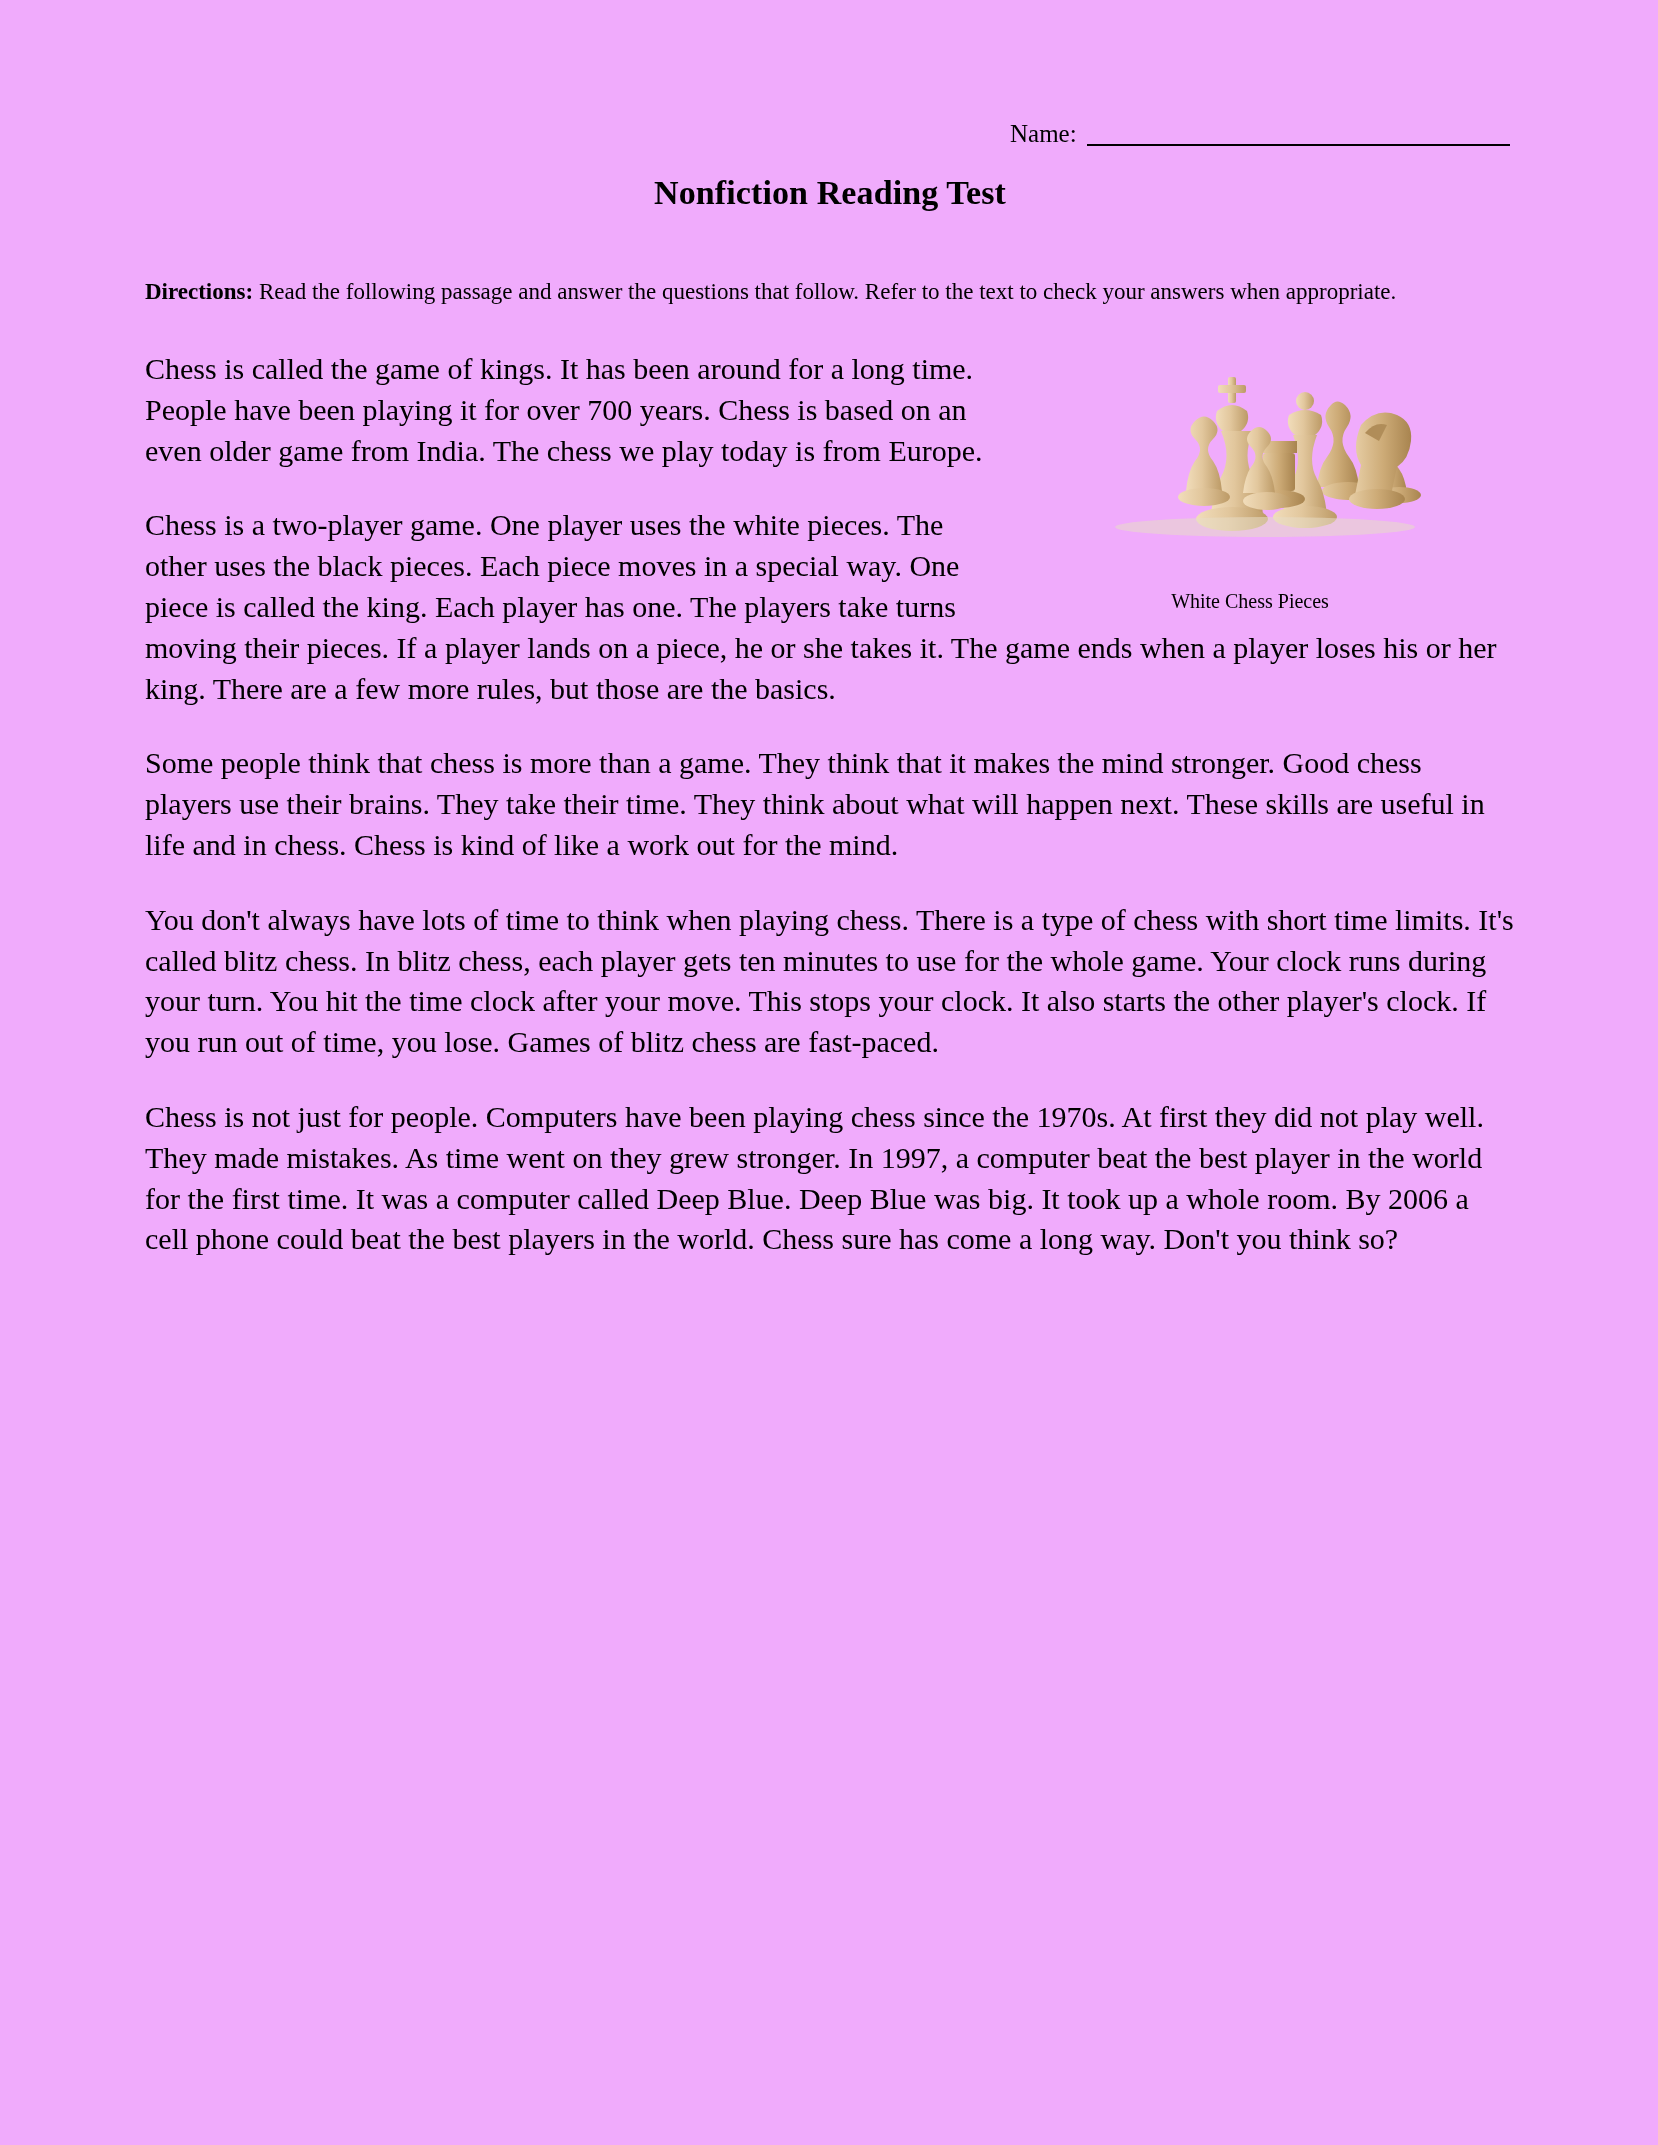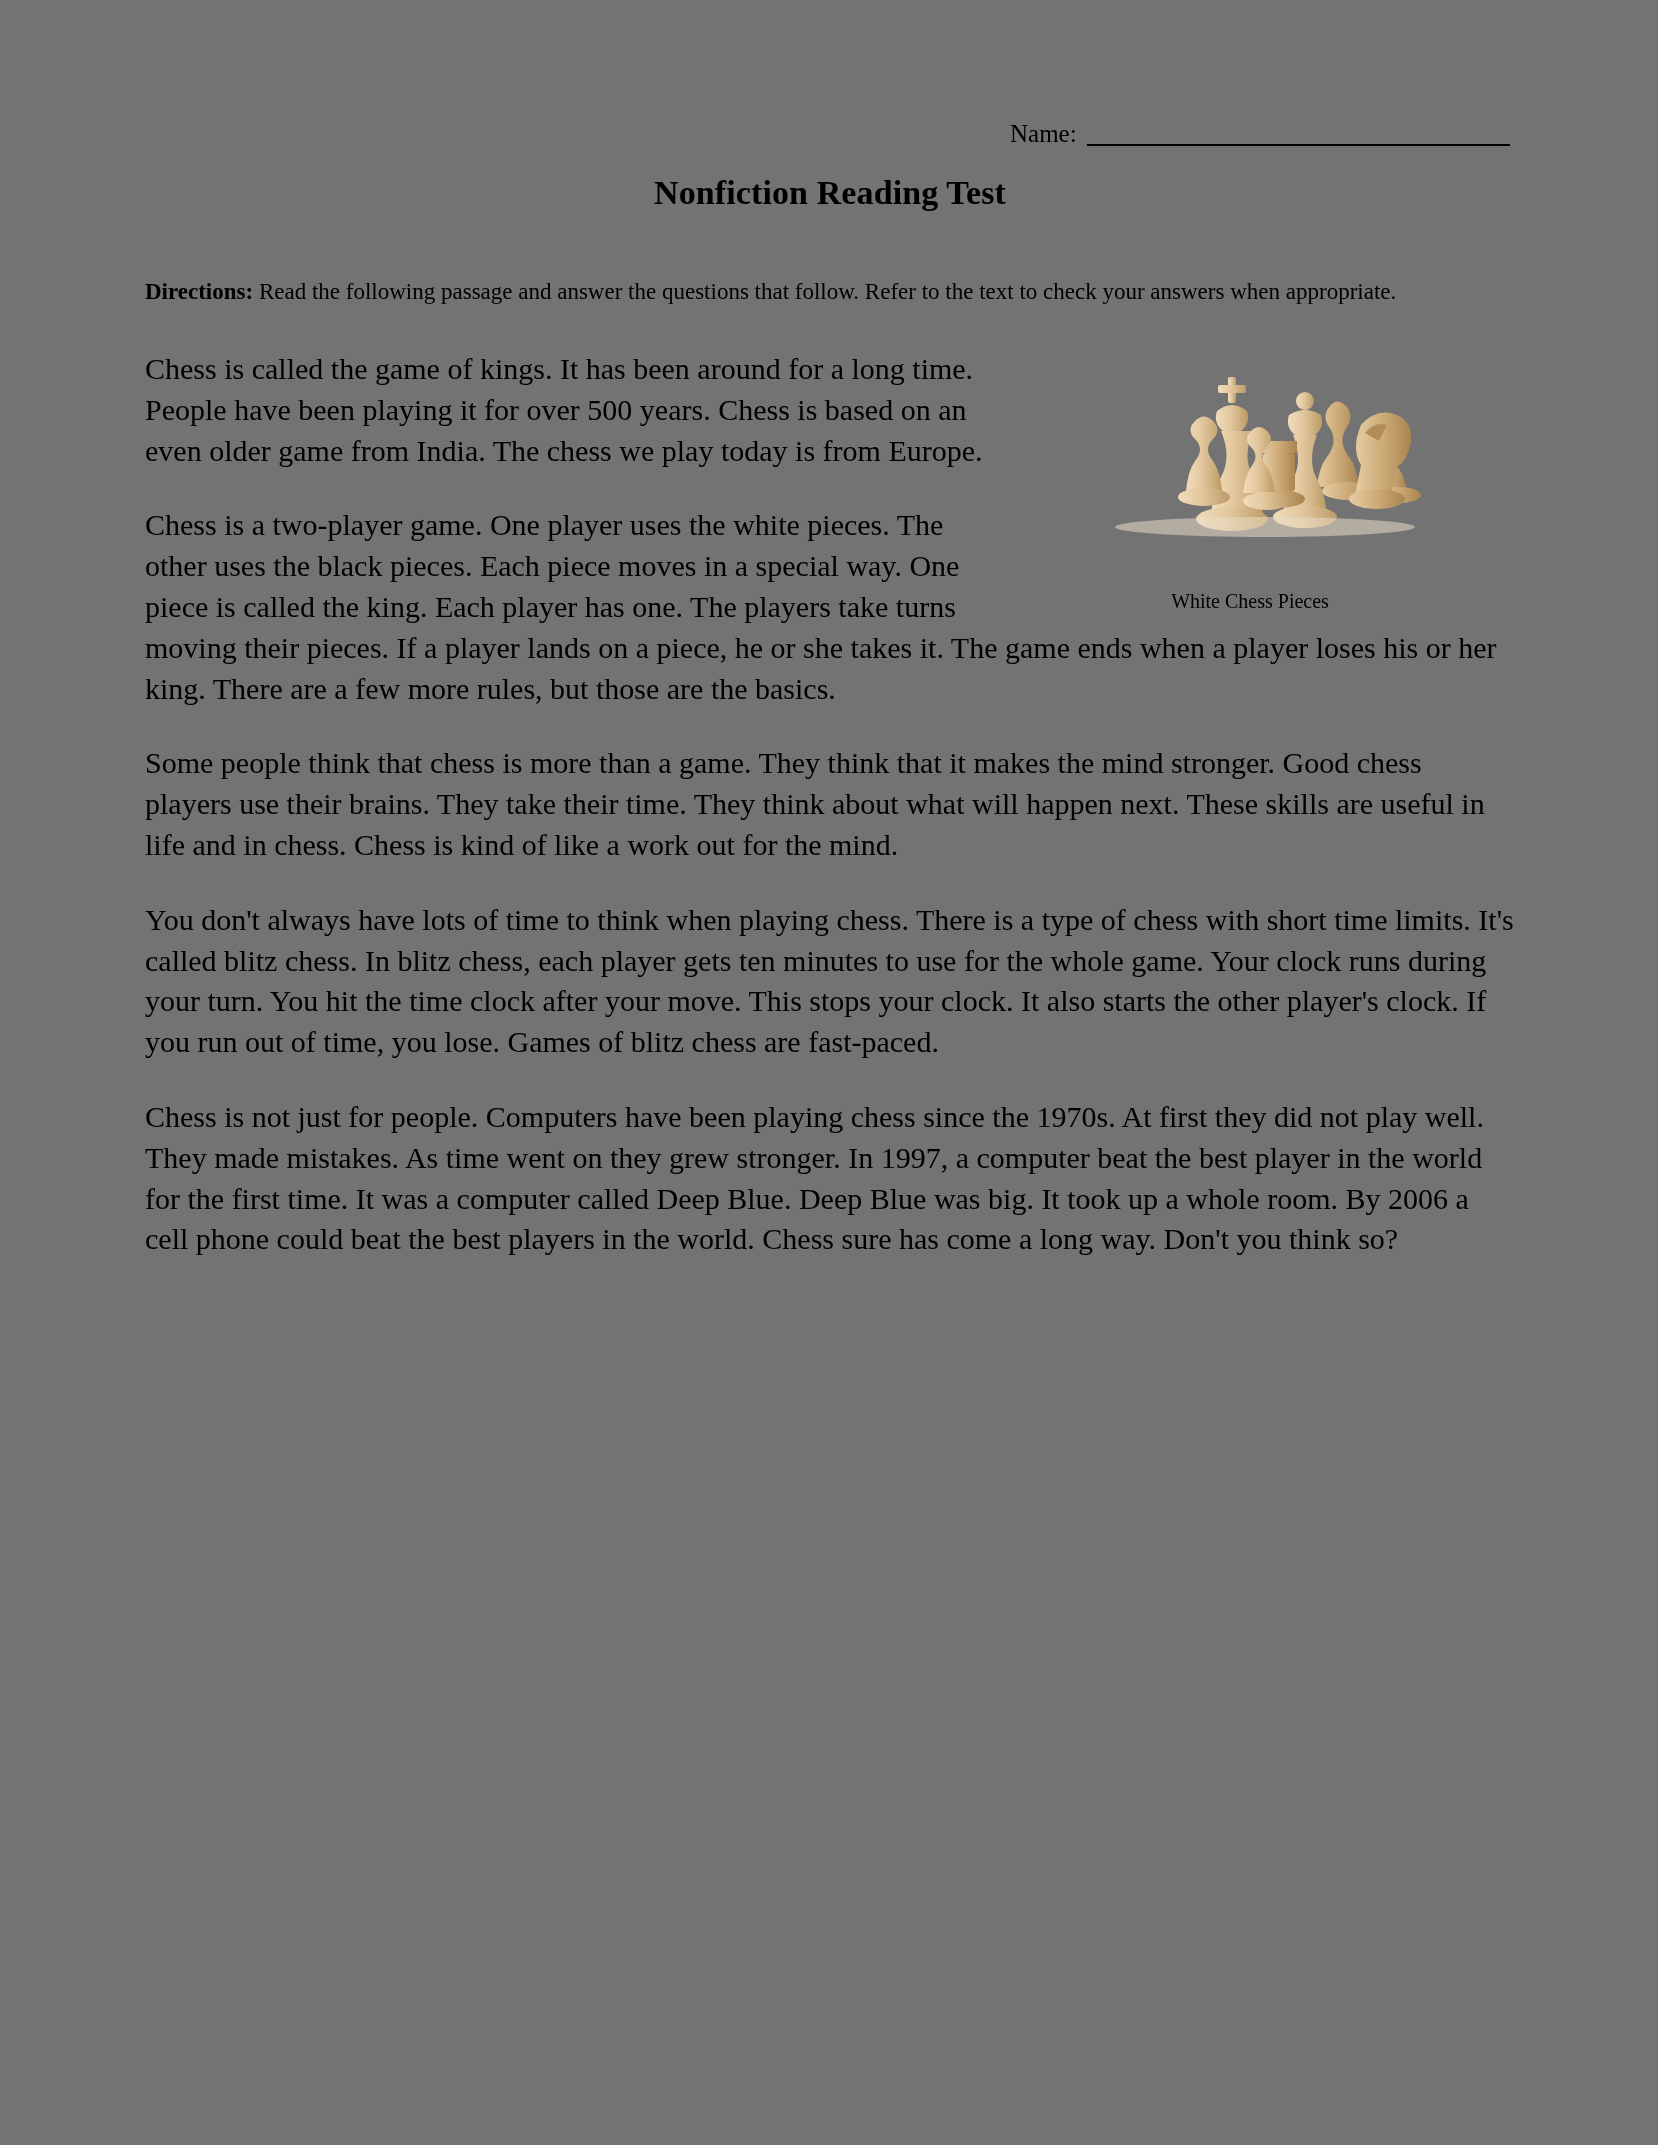--- a/index.html
+++ b/index.html
@@ -13,21 +13,21 @@
     position: relative;
     font-family: "Liberation Serif", serif;
     color: #000000;
     overflow: hidden;
   }
   .page {
     position: absolute;
     left: 0; top: 0;
     width: 1658px;
     height: 2145px;
-    background: #737373;
+    background: #f0abfc;
   }
   
   .name-row {
     position: absolute;
     left: 1010px;
     top: 120px;
     width: 500px;
     display: flex;
     align-items: flex-end;
     gap: 10px;
@@ -180,21 +180,21 @@
             <path d="M186 118 q9 -11 0 -20 q-8 -8 0 -16 q8 -8 16 0 q8 8 0 16 q-9 9 0 20 q6 9 8 26 l-32 0 q2 -17 8 -26 z"></path>
             <ellipse cx="202" cy="152" rx="24" ry="9"></ellipse>
           </g>
 
           <ellipse cx="200" cy="178" rx="150" ry="10" fill="#e8dcc6" opacity="0.55"></ellipse>
         </svg>
       </div>
       <div class="figure-caption">White Chess Pieces</div>
     </div>
 
-    <p class="body-text first-para">Chess is called the game of kings. It has been around for a long time. People have been playing it for over 500 years. Chess is based on an even older game from India. The chess we play today is from Europe.</p>
+    <p class="body-text first-para">Chess is called the game of kings. It has been around for a long time. People have been playing it for over 700 years. Chess is based on an even older game from India. The chess we play today is from Europe.</p>
     <p class="body-text">Chess is a two-player game. One player uses the white pieces. The other uses the black pieces. Each piece moves in a special way. One piece is called the king. Each player has one. The players take turns moving their pieces. If a player lands on a piece, he or she takes it. The game ends when a player loses his or her king. There are a few more rules, but those are the basics.</p>
     <div class="clearer"></div>
     <p class="body-text">Some people think that chess is more than a game. They think that it makes the mind stronger. Good chess players use their brains. They take their time. They think about what will happen next. These skills are useful in life and in chess. Chess is kind of like a work out for the mind.</p>
     <p class="body-text">You don't always have lots of time to think when playing chess. There is a type of chess with short time limits. It's called blitz chess. In blitz chess, each player gets ten minutes to use for the whole game. Your clock runs during your turn. You hit the time clock after your move. This stops your clock. It also starts the other player's clock. If you run out of time, you lose. Games of blitz chess are fast-paced.</p>
     <p class="body-text">Chess is not just for people. Computers have been playing chess since the 1970s. At first they did not play well. They made mistakes. As time went on they grew stronger. In 1997, a computer beat the best player in the world for the first time. It was a computer called Deep Blue. Deep Blue was big. It took up a whole room. By 2006 a cell phone could beat the best players in the world. Chess sure has come a long way. Don't you think so?</p>
 
   </div>
 </div>
 
 </body></html>

